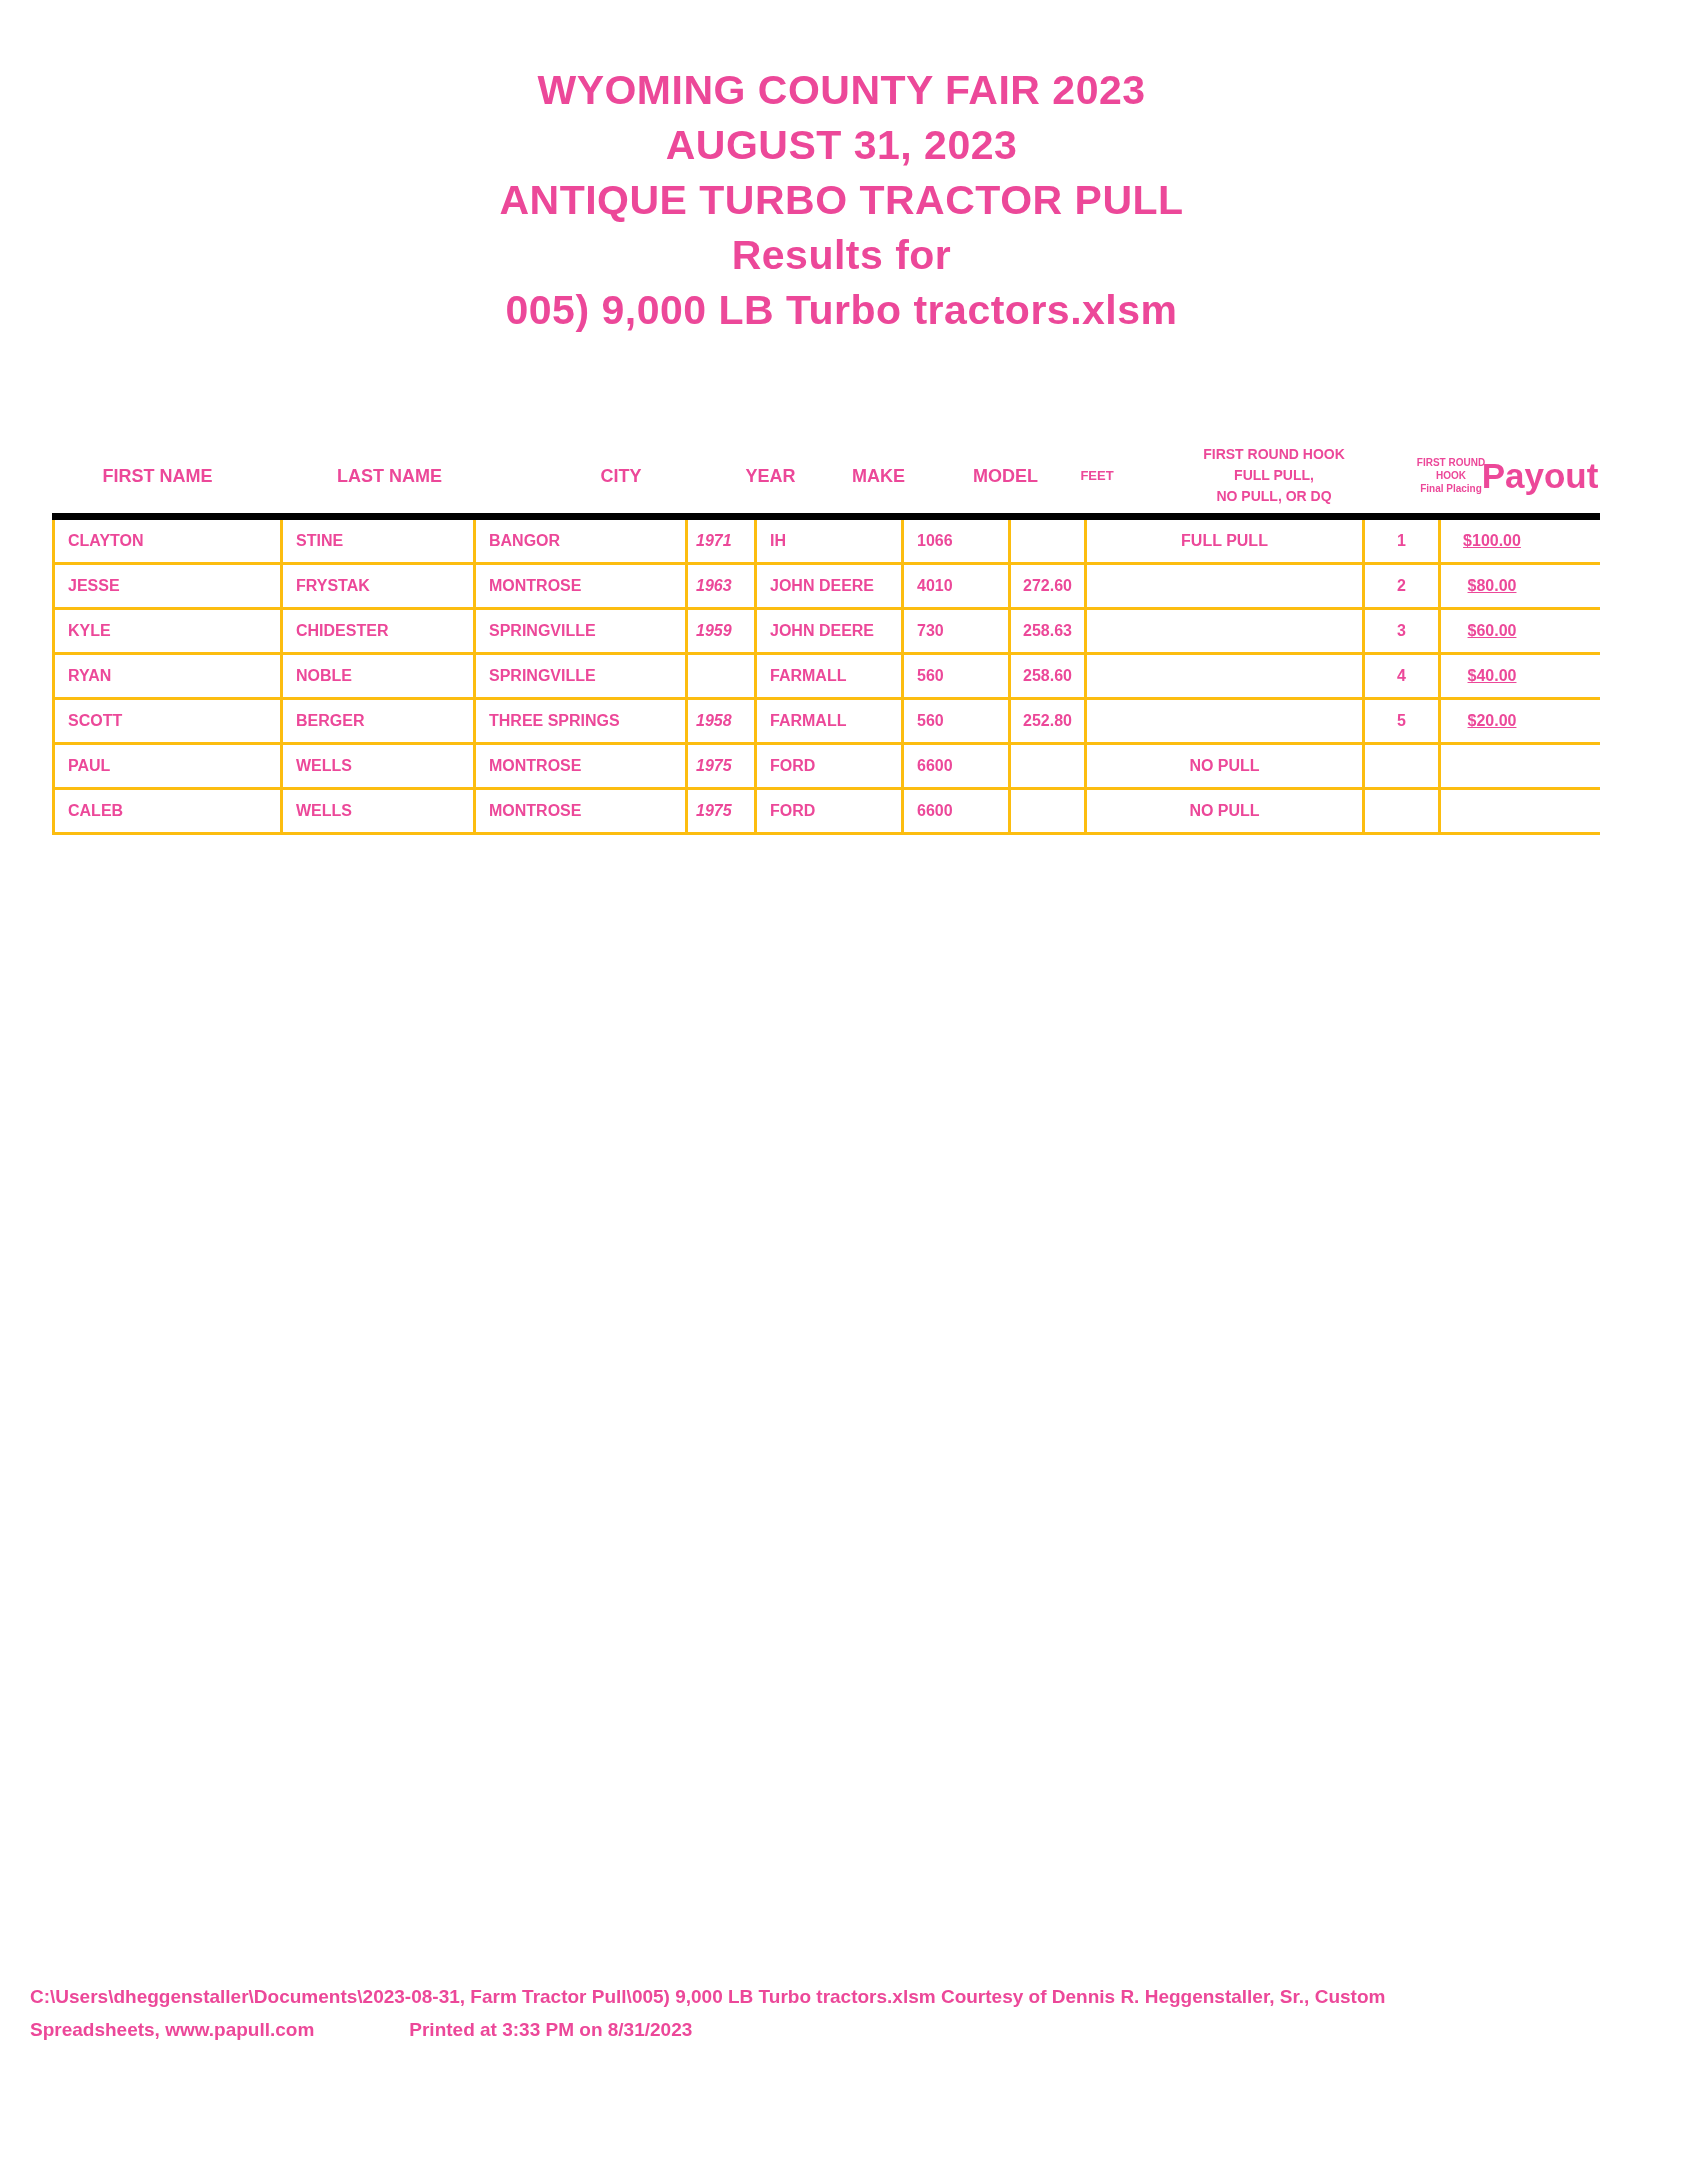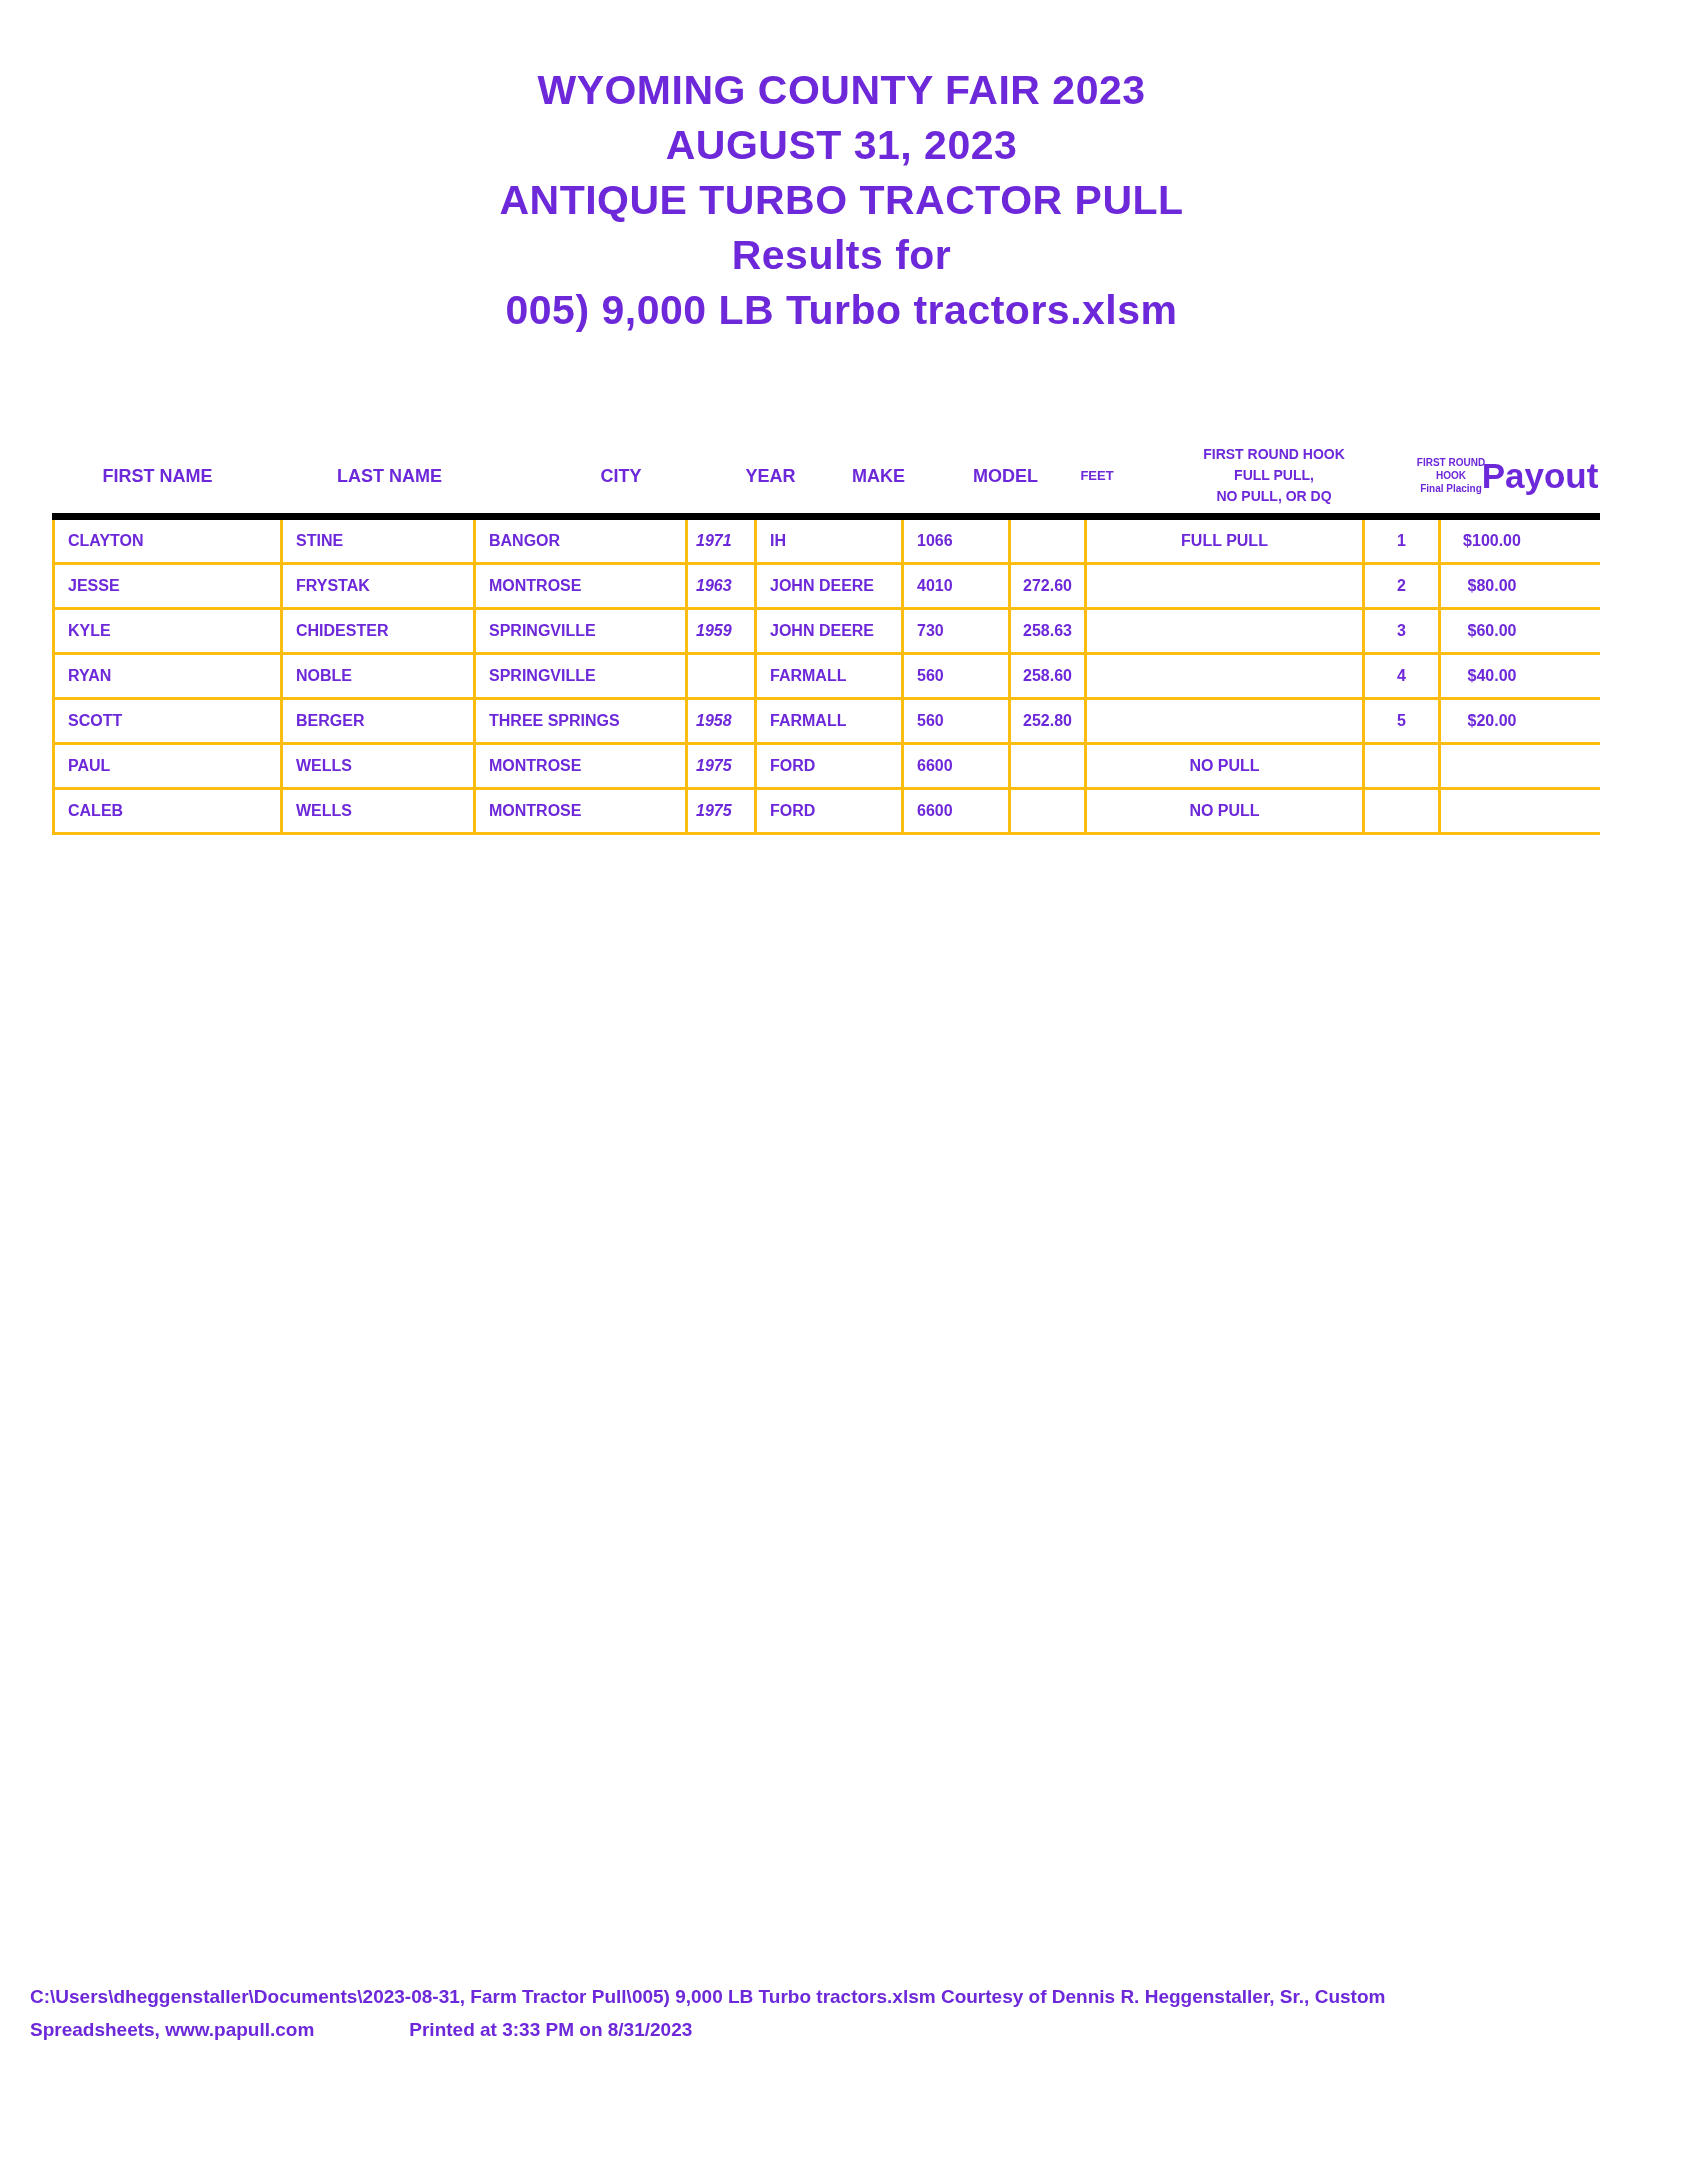--- a/index.html
+++ b/index.html
@@ -3,21 +3,21 @@
 <meta charset="utf-8">
 <style>
   html,body { margin:0; padding:0; background:#e8e8e8; }
   .page {
     position:relative;
     width:1683px; height:2178px;
     margin:0 auto;
     background:#ffffff;
     font-family:"Liberation Sans", sans-serif;
     font-weight:bold;
-    color:#6d28d9;
+    color:#ec4899;
     overflow:hidden;
   }
 
   
   .titles {
     position:absolute;
     top:63px; left:0; width:1683px;
     text-align:center;
     font-size:41px;
     line-height:55px;
@@ -69,21 +69,21 @@
     font-size:16px;
     line-height:42px;
     white-space:nowrap;
     overflow:hidden;
   }
   .cell:first-child { border-left:3px solid #FCBD10; }
   .cell:last-child  { border-right:none; }
   .c1 { width:231px; } .c2 { width:193px; } .c3 { width:212px; }
   .c4 { width:69px;font-style:italic; }  .c5 { width:147px; } .c6 { width:107px; }
   .c7 { width:76px; }  .c8 { width:278px; } .c9 { width:76px; }
-  .c10{ width:102px; }
+  .c10{ width:102px;text-decoration:underline; }
   .al  { text-align:left; padding-left:13px; }
   .aly { text-align:left; padding-left:8px; }
   .ctr { text-align:center; }
 
   
   .footer {
     position:absolute;
     left:30px; top:1980px;
     width:1624px;
     font-size:19px;

